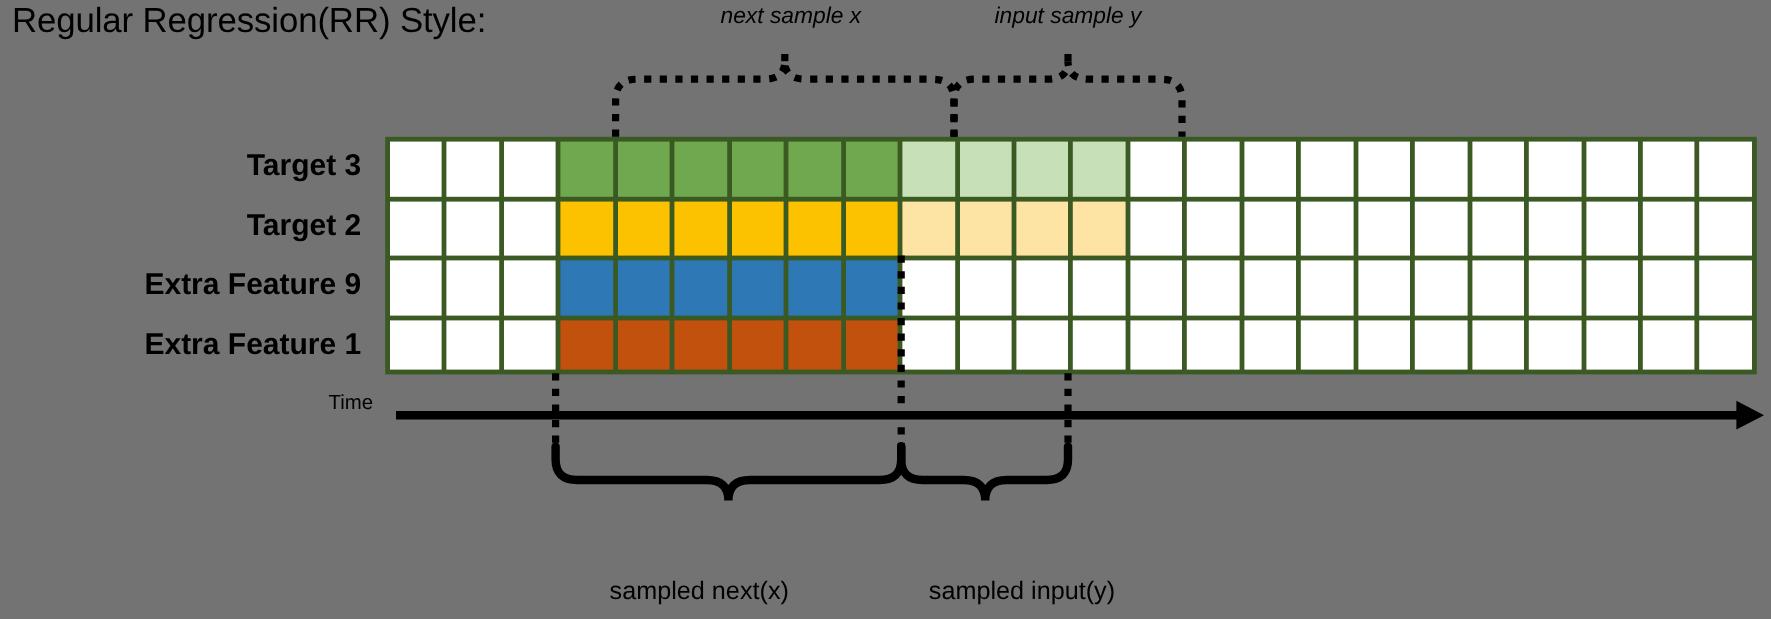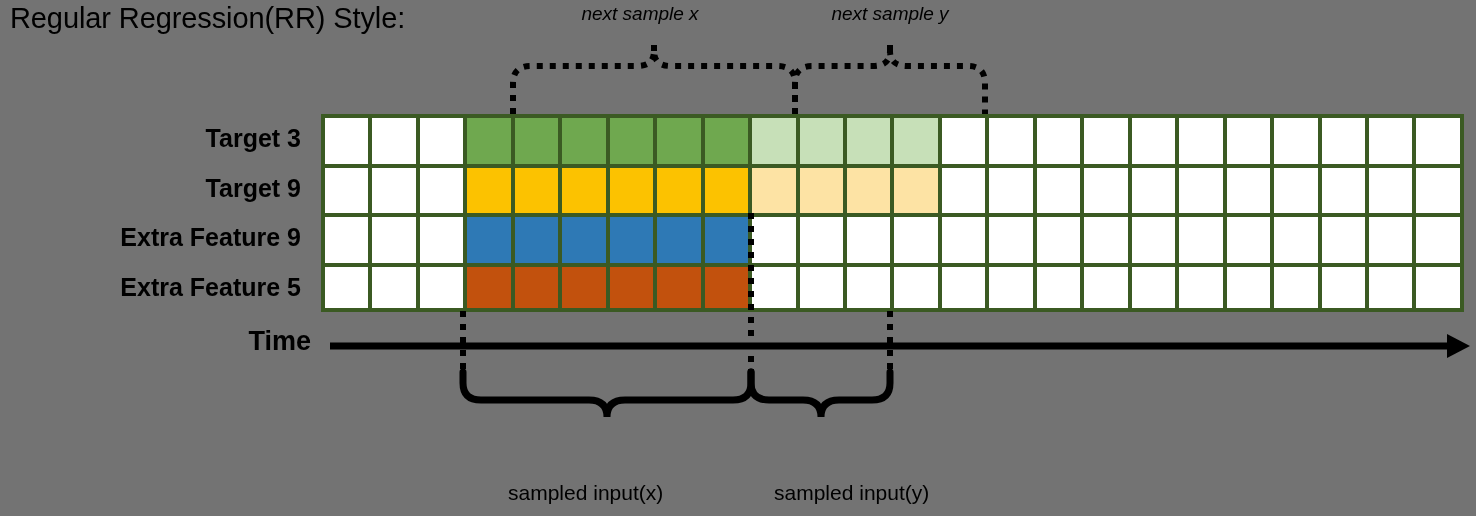--- a/index.html
+++ b/index.html
@@ -69,22 +69,22 @@
     justify-content: flex-end;
   }
 
   
   .time-label {
     position: absolute;
     left: 0;
     top: 326px;
     width: 311px;
     text-align: right;
-    font-size: 27px;
-    font-weight: bold;
+    font-size: 17px;
+    font-weight: normal;
     color: #000000;
   }
 
   
   #grid {
     position: absolute;
     left: 321px;
     top: 114px;
     width: 1143px;
     height: 198px;
@@ -126,35 +126,35 @@
     white-space: pre;
   }
 </style>
 </head>
 <body>
 
 <div id="canvas">
 
   <div class="title">Regular Regression(RR) Style:</div>
 
-  <div class="brace-label-top" style="left:545px; top:3px; width:190px;font-style:italic;">next sample x</div>
-  <div class="brace-label-top" style="left:800px; top:3px; width:180px;">next sample y</div>
+  <div class="brace-label-top" style="left:564px; top:3px; width:190px;font-style:italic;">next sample x</div>
+  <div class="brace-label-top" style="left:800px; top:3px; width:180px;">input sample y</div>
 
   <div id="row-label-col">
     <div class="row-label-wrap" style="top:0px;">
       <span class="row-label" style="position:static;">Target 3</span>
     </div>
     <div class="row-label-wrap" style="top:49.5px;">
-      <span class="row-label" style="position:static;">Target 9</span>
+      <span class="row-label" style="position:static;">Target 2</span>
     </div>
     <div class="row-label-wrap" style="top:99px;">
       <span class="row-label" style="position:static;">Extra Feature 9</span>
     </div>
     <div class="row-label-wrap" style="top:148.5px;">
-      <span class="row-label" style="position:static;">Extra Feature 5</span>
+      <span class="row-label" style="position:static;">Extra Feature 1</span>
     </div>
   </div>
 
   <div class="time-label">Time</div>
 
   <div id="grid" style="background: rgb(59, 90, 35);">
       <div class="grid-row">
         <div class="cell" style="background: rgb(255, 255, 255);"></div>
         <div class="cell" style="background: rgb(255, 255, 255);"></div>
         <div class="cell" style="background: rgb(255, 255, 255);"></div>
@@ -296,21 +296,21 @@
     <g fill="none" stroke="#000000" stroke-width="7" stroke-linecap="round">
       <path d="M 463 372 L 463 383 Q 463 400 481 400 L 589 400 Q 607 400 607 417 Q 607 400 625 400 L 733 400 Q 751 400 751 383 L 751 372"></path>
     </g>
 
     <g fill="none" stroke="#000000" stroke-width="7" stroke-linecap="round">
       <path d="M 751 372 L 751 383 Q 751 400 769 400 L 803 400 Q 821 400 821 417 Q 821 400 839 400 L 872 400 Q 890 400 890 383 L 890 372"></path>
     </g>
   </svg>
 
   <div class="caption" style="left:508px; top:424px;">
-    <div>sampled input(x)</div>
+    <div>sampled next(x)</div>
     
     
   </div>
   <div class="caption" style="left:774px; top:424px;">
     <div>sampled input(y)</div>
     
     
   </div>
 
 </div>

